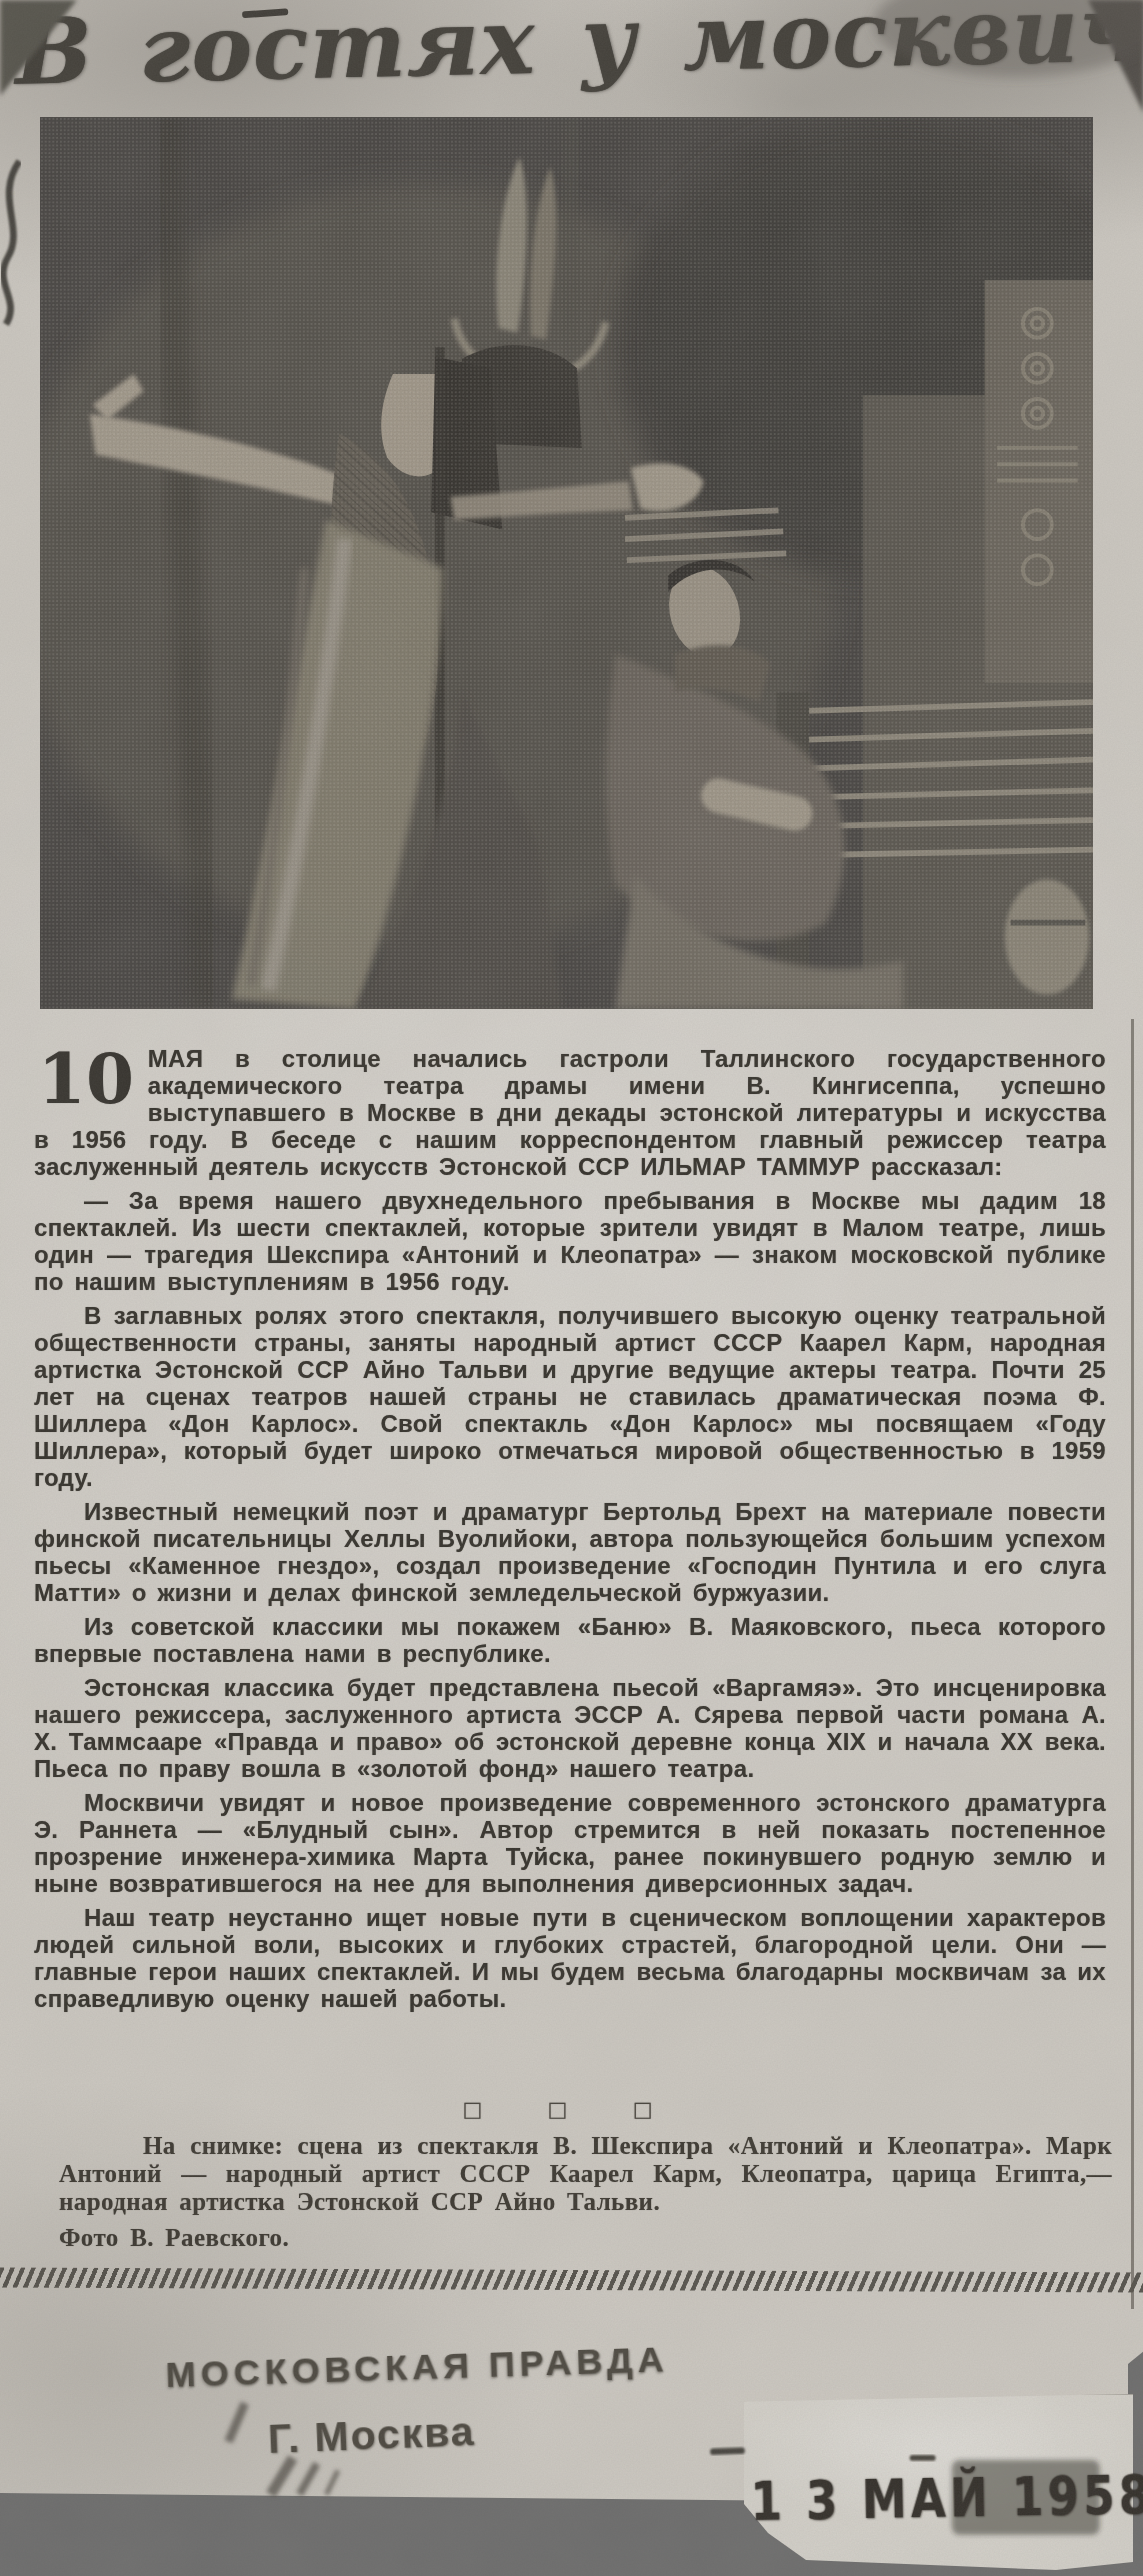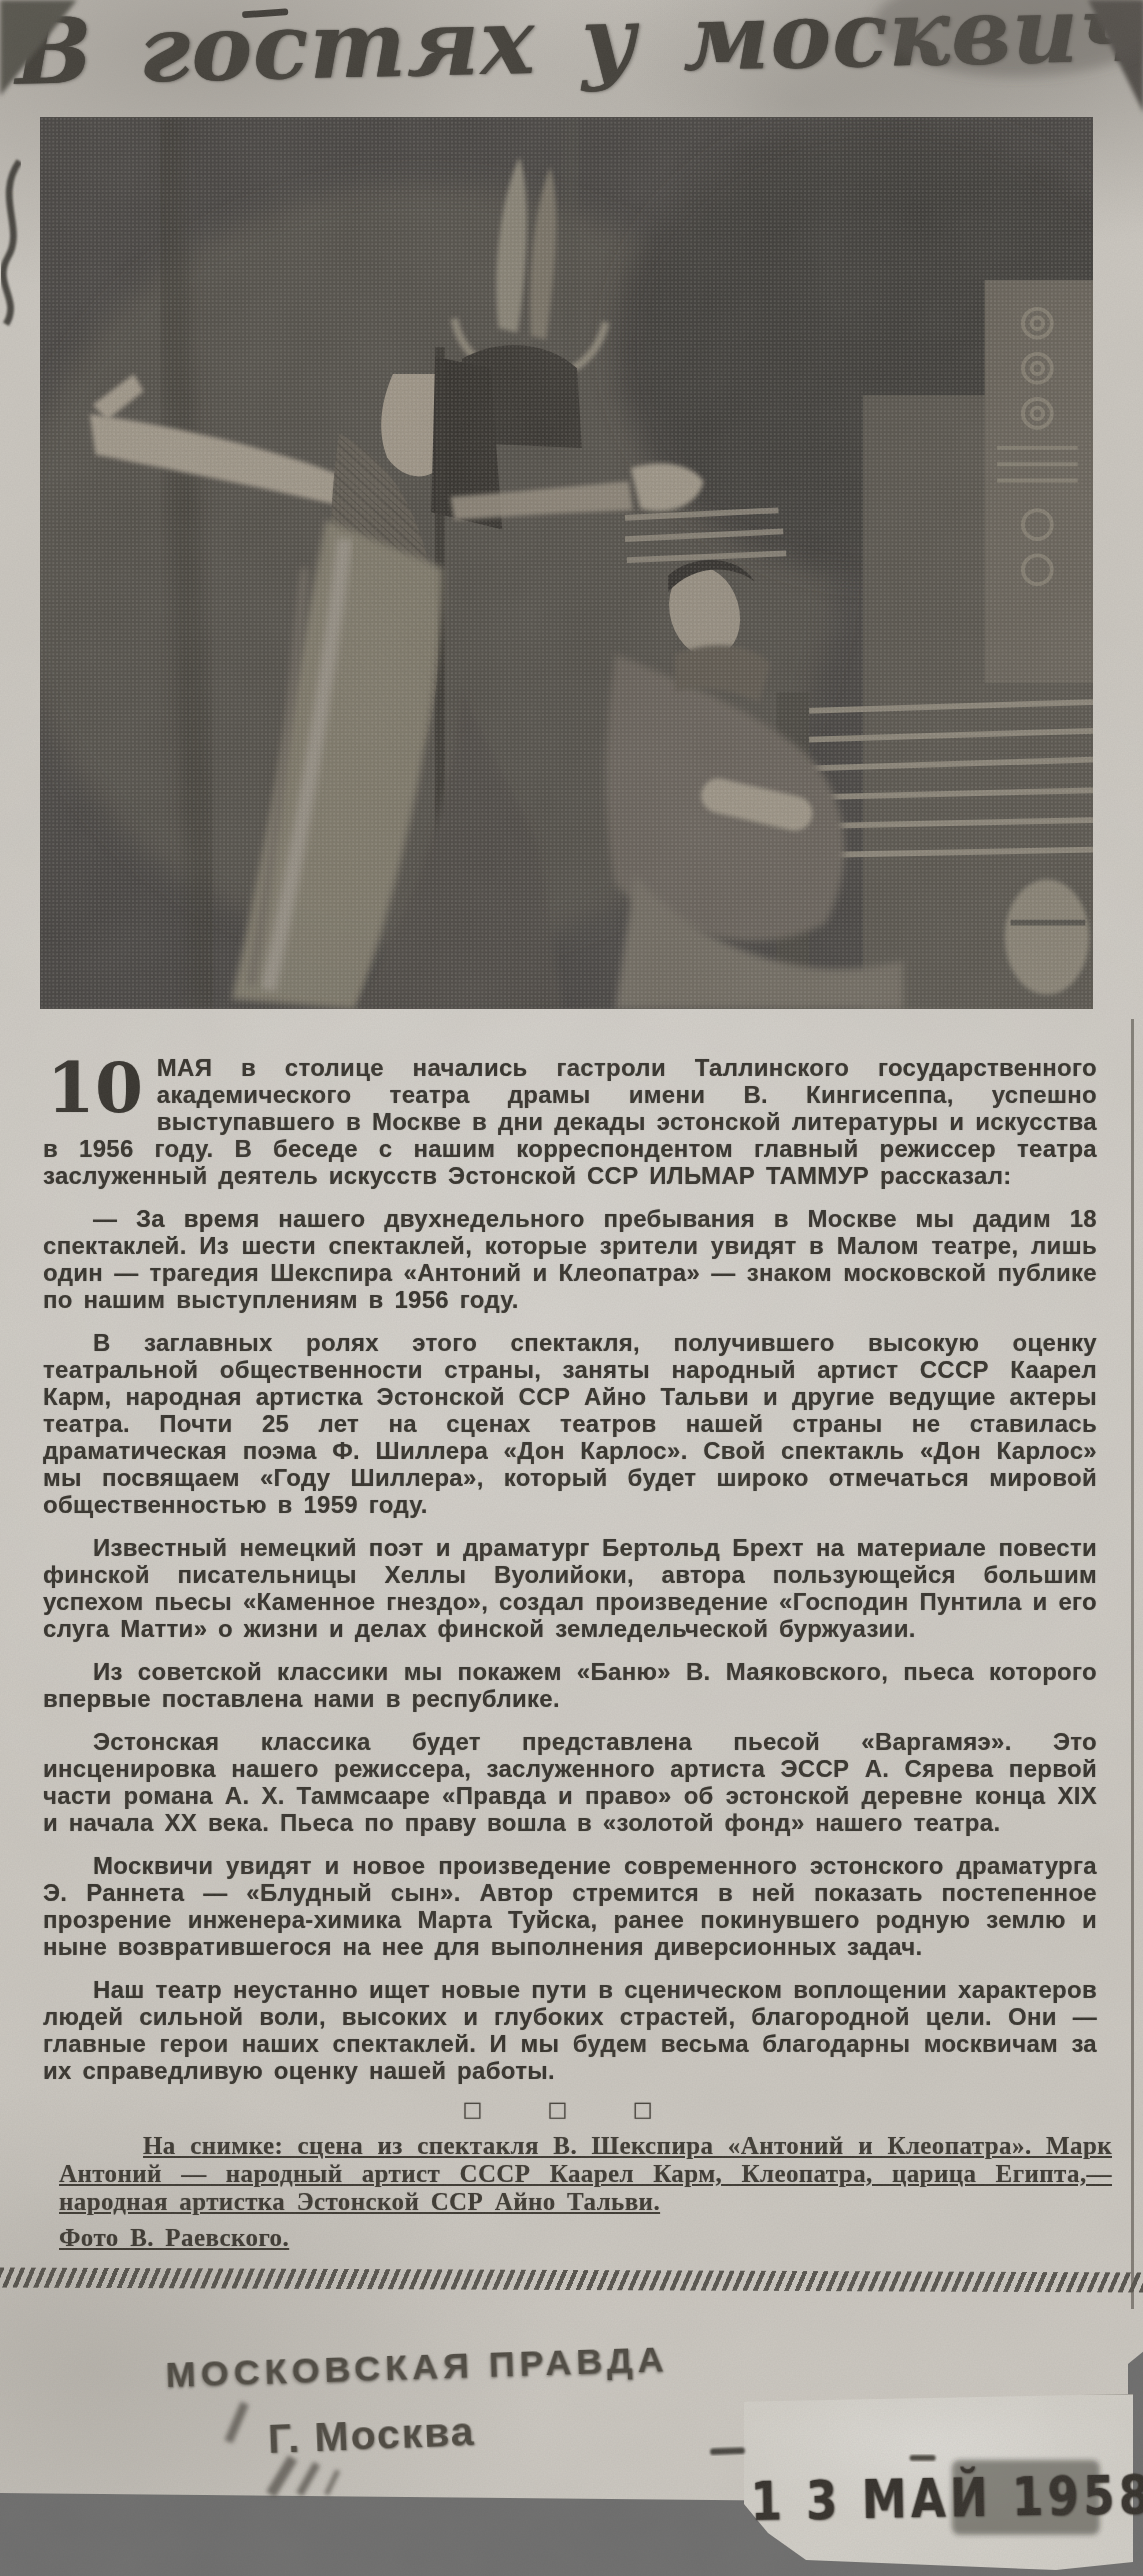--- a/index.html
+++ b/index.html
@@ -30,35 +30,35 @@
   .photo .halftone{position:absolute;inset:0;
     background-image:radial-gradient(rgba(232,229,221,.13) 1px, transparent 1.4px);
     background-size:3.8px 3.8px;pointer-events:none;}
 
   
   .article{position:absolute;z-index:3;left:27px;top:1038px;width:1086px;
     font-family:"Liberation Sans",sans-serif;font-weight:700;
     font-size:24px;line-height:27px;letter-spacing:0.3px;word-spacing:3.8px;
     color:#33302a;text-align:justify;
     text-shadow:0 0 1px rgba(40,37,32,.45);}
-  .article p{margin:16px;text-indent:50px;}
+  .article p{margin:7px;text-indent:50px;}
   .article p.first{text-indent:0;}
   .dropcap{float:left;font-family:"DejaVu Serif",serif;font-weight:700;
     font-size:69px;line-height:.8;padding:5.8px 13.4px 0 3.8px;color:#34312c;}
 
   
   .ornament{position:absolute;z-index:3;left:0;top:2097px;width:1144px;text-align:center;
     font-size:21px;letter-spacing:29px;color:#45413a;font-weight:700;
     font-family:"DejaVu Sans",sans-serif;text-shadow:0 0 1px rgba(50,46,40,.5);}
 
   
   .caption{position:absolute;z-index:3;left:59px;top:2132px;width:1053px;
     font-family:"Liberation Serif","DejaVu Serif",serif;font-weight:700;
     font-size:25px;line-height:28px;letter-spacing:0.4px;word-spacing:4.8px;
-    color:#3a362f;text-align:justify;text-shadow:0 0 1px rgba(50,46,40,.4);text-decoration:underline;}
+    color:#3a362f;text-align:justify;text-shadow:0 0 1px rgba(50,46,40,.4);}
   .caption .cap-text{text-indent:84px;}
   .caption .credit{text-align:left;padding-right:15.4px;margin-top:7.7px;text-indent:0;}
 
   
   .divider{position:absolute;z-index:3;left:0;top:2270px;width:1144px;height:20px;
     background:repeating-linear-gradient(113deg,#403d37 0 4.3px,rgba(64,61,55,0) 4.3px 9.6px);
     opacity:.85;transform:rotate(.25deg);filter:blur(0.3px);}
 
   
   .col-rule{position:absolute;z-index:3;left:1131px;top:1019px;width:2.9px;height:1290px;

